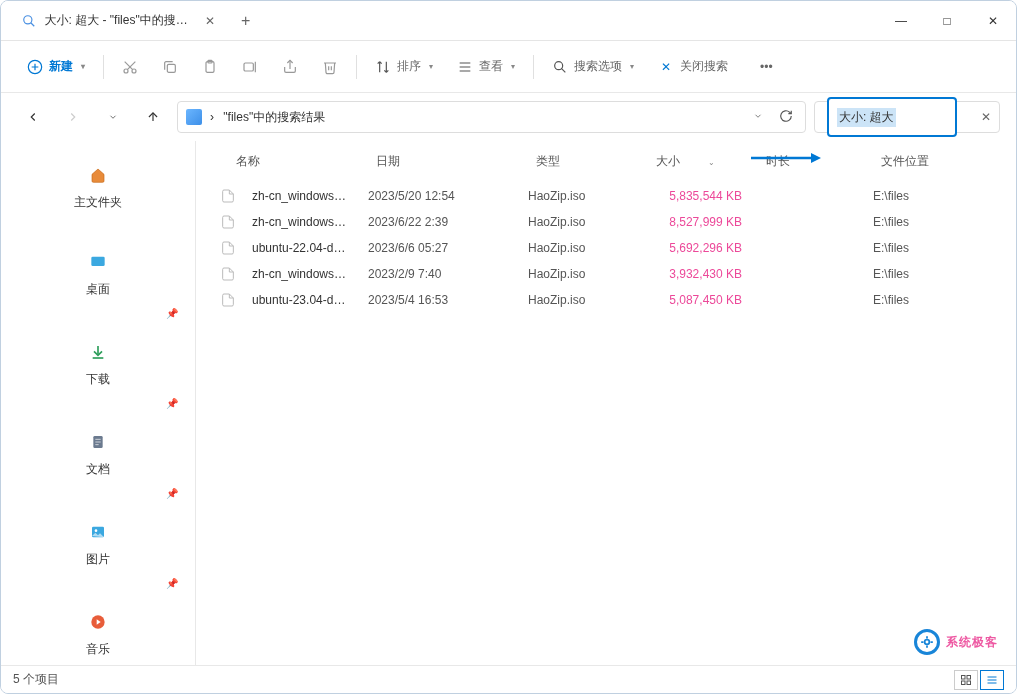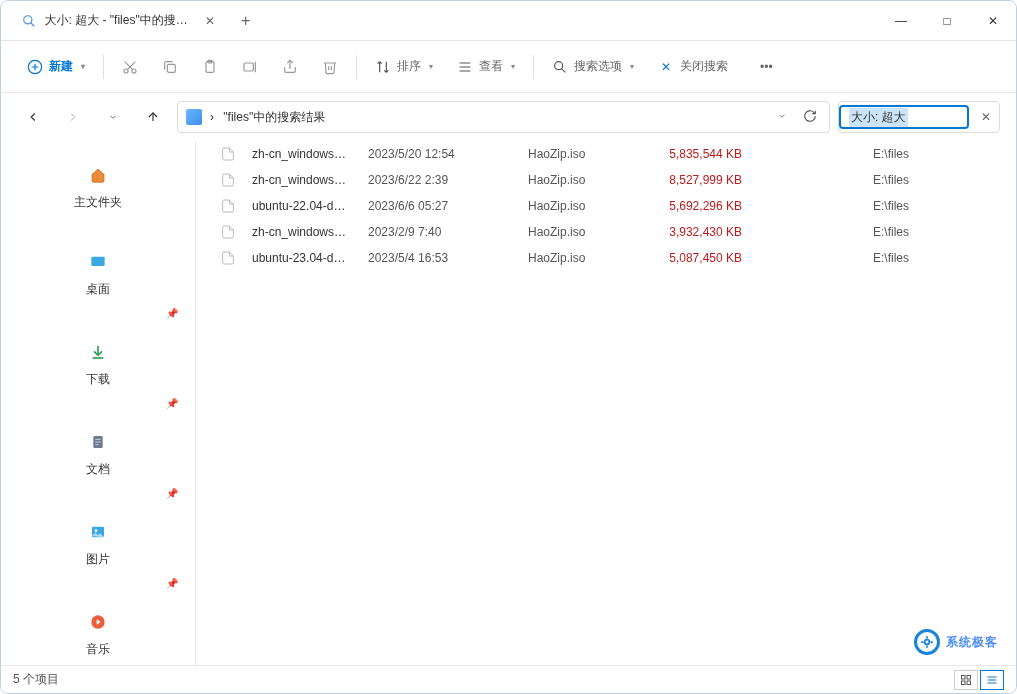--- a/index.html
+++ b/index.html
@@ -25,21 +25,21 @@
     .nav-btn { width: 32px; height: 32px; display: flex; align-items: center; justify-content: center; color: #555; cursor: pointer; border-radius: 4px; }
     .nav-btn.disabled { color: #ccc; }
     .address-bar { flex: 1; height: 32px; border: 1px solid #ddd; border-radius: 4px; display: flex; align-items: center; padding: 0 8px; gap: 8px; }
     .addr-icon { width: 16px; height: 16px; background: linear-gradient(135deg, #6bb6ff, #3d8fe8); border-radius: 2px; }
     .addr-text { color: #333; flex: 1; }
     .addr-ctrl { color: #666; padding: 4px; cursor: pointer; }
     .search-box { width: 200px; height: 34px; border: 3px solid #0078d4; border-radius: 4px; display: flex; align-items: center; padding: 0 8px; background: #fff; }
     .search-text { background: #cce4f7; padding: 1px 2px; color: #333; }
     .search-clear { margin-left: auto; color: #666; cursor: pointer; }
     .search-outer { display:flex; align-items:center; border: 1px solid #ddd; border-radius: 4px; height: 32px; padding-right: 8px; }
-    .search-outer .search-box { border: 2px solid #0078d4; height: 24px; margin: 0; width: 130px; }
+    .search-outer .search-box { border: 2px solid #0078d4; height: 40px; margin: 12px; width: 130px; }
     
     .content { display: flex; height: calc(100% - 140px - 28px); }
     .sidebar { width: 195px; border-right: 1px solid #e8e8e8; padding: 8px 0; overflow-y: auto; }
     .side-item { display: flex; align-items: center; gap: 10px; padding: 7px 16px; cursor: pointer; color: #333; flex-direction: column; }
     .side-item.selected { background: #eaeaea; }
     .side-icon { width: 18px; height: 18px; display: flex; align-items: center; justify-content: center; }
     .side-pin { margin-left: auto; color: #aaa; font-size: 10px; }
     .side-expand { width: 12px; color: #888; font-size: 10px; text-align: center; }
     .side-spacer { height: 18px; }
     .side-item.indent { padding-left: 24px; }
@@ -56,30 +56,30 @@
     .arrow-annotation { position: absolute; left: 555px; top: 10px; color: #0078d4; pointer-events: none; }
     .sort-chev { font-size: 8px; margin-left: 28px; color: #888; }
     
     .files { flex: 1; overflow-y: auto; padding: 0 16px; }
     .file-row { display: flex; align-items: center; padding: 5px 0; cursor: pointer; }
     .file-icon { width: 16px; height: 16px; margin-right: 8px; margin-left: 8px; }
     .fc { padding: 0 8px; color: #333; white-space: nowrap; overflow: hidden; text-overflow: ellipsis; }
     .fc-name { width: 116px; }
     .fc-date { width: 160px; color: #555; }
     .fc-type { width: 120px; color: #555; }
-    .fc-size { width: 110px; text-align: right; color: #b91c1c; }
+    .fc-size { width: 110px; text-align: right; color: #ec4899; }
     .fc-duration { width: 115px; }
     .fc-location { flex: 1; color: #555; }
     
     .statusbar { position: absolute; bottom: 0; left: 0; right: 0; height: 28px; border-top: 1px solid #e8e8e8; display: flex; align-items: center; padding: 0 12px; color: #555; background: #fff; }
     .view-toggles { margin-left: auto; display: flex; gap: 2px; }
     .vt-btn { width: 24px; height: 20px; border: 1px solid #ccc; display: flex; align-items: center; justify-content: center; cursor: pointer; color: #555; }
     .vt-btn.active { border-color: #0078d4; color: #0078d4; }
     
-    .watermark { position: absolute; right: 18px; bottom: 38px; display: flex; align-items: center; gap: 6px; color: #3b82f6; font-weight: bold; font-size: 20px; opacity: 0.9; margin-top: 15px; }
+    .watermark { position: absolute; right: 18px; bottom: 38px; display: flex; align-items: center; gap: 6px; color: #ec4899; font-weight: bold; font-size: 20px; opacity: 0.9; margin-top: 15px; }
     .watermark-icon { width: 26px; height: 26px; border: 3px solid #0078d4; border-radius: 50%; display: flex; align-items: center; justify-content: center; }
     .watermark-text { letter-spacing: 1px; }
   </style>
 </head>
 <body>
 
 <div class="titlebar">
   <div class="tab">
     <span class="tab-icon">
       <svg width="14" height="14" viewBox="0 0 24 24" fill="none" stroke="#4a90e2" stroke-width="2">
@@ -344,20 +344,32 @@
             <rect x="3" y="3" width="8" height="6" rx="1"></rect>
             <rect x="13" y="15" width="8" height="6" rx="1"></rect>
             <path d="M7 9v4h10v2" stroke="#4a6a9e" fill="none" stroke-width="2"></path>
           </svg>
         </span>
       <span>网络</span>
     </div>
   </div>
 
   <div class="main">
+    <div class="columns">
+      <div class="col col-name" style="margin-left:16px;">名称</div>
+      <div class="col col-date">日期</div>
+      <div class="col col-type">类型</div>
+      <div class="col col-size"><span>大小</span><span class="sort-chev">⌄</span></div>
+      <div class="col col-duration">时长</div>
+      <div class="col col-location">文件位置</div>
+      <svg class="arrow-annotation" width="70" height="14" viewBox="0 0 70 14">
+          <line x1="0" y1="7" x2="60" y2="7" stroke="#0078d4" stroke-width="2.5"></line>
+          <polygon points="60,2 70,7 60,12" fill="#0078d4"></polygon>
+        </svg>
+    </div>
     <div class="files" id="file-list">
         <div class="file-row">
     <span class="file-icon"><svg width="16" height="16" viewBox="0 0 24 24" fill="#fff" stroke="#bbb" stroke-width="1.5">
               <path d="M14 3H6a2 2 0 00-2 2v14a2 2 0 002 2h12a2 2 0 002-2V9l-6-6z"></path>
               <polyline points="14 3 14 9 20 9" fill="none"></polyline>
             </svg></span>
     <span class="fc fc-name">zh-cn_windows_10...</span>
     <span class="fc fc-date">2023/5/20 12:54</span>
     <span class="fc fc-type">HaoZip.iso</span>
     <span class="fc fc-size">5,835,544 KB</span>

